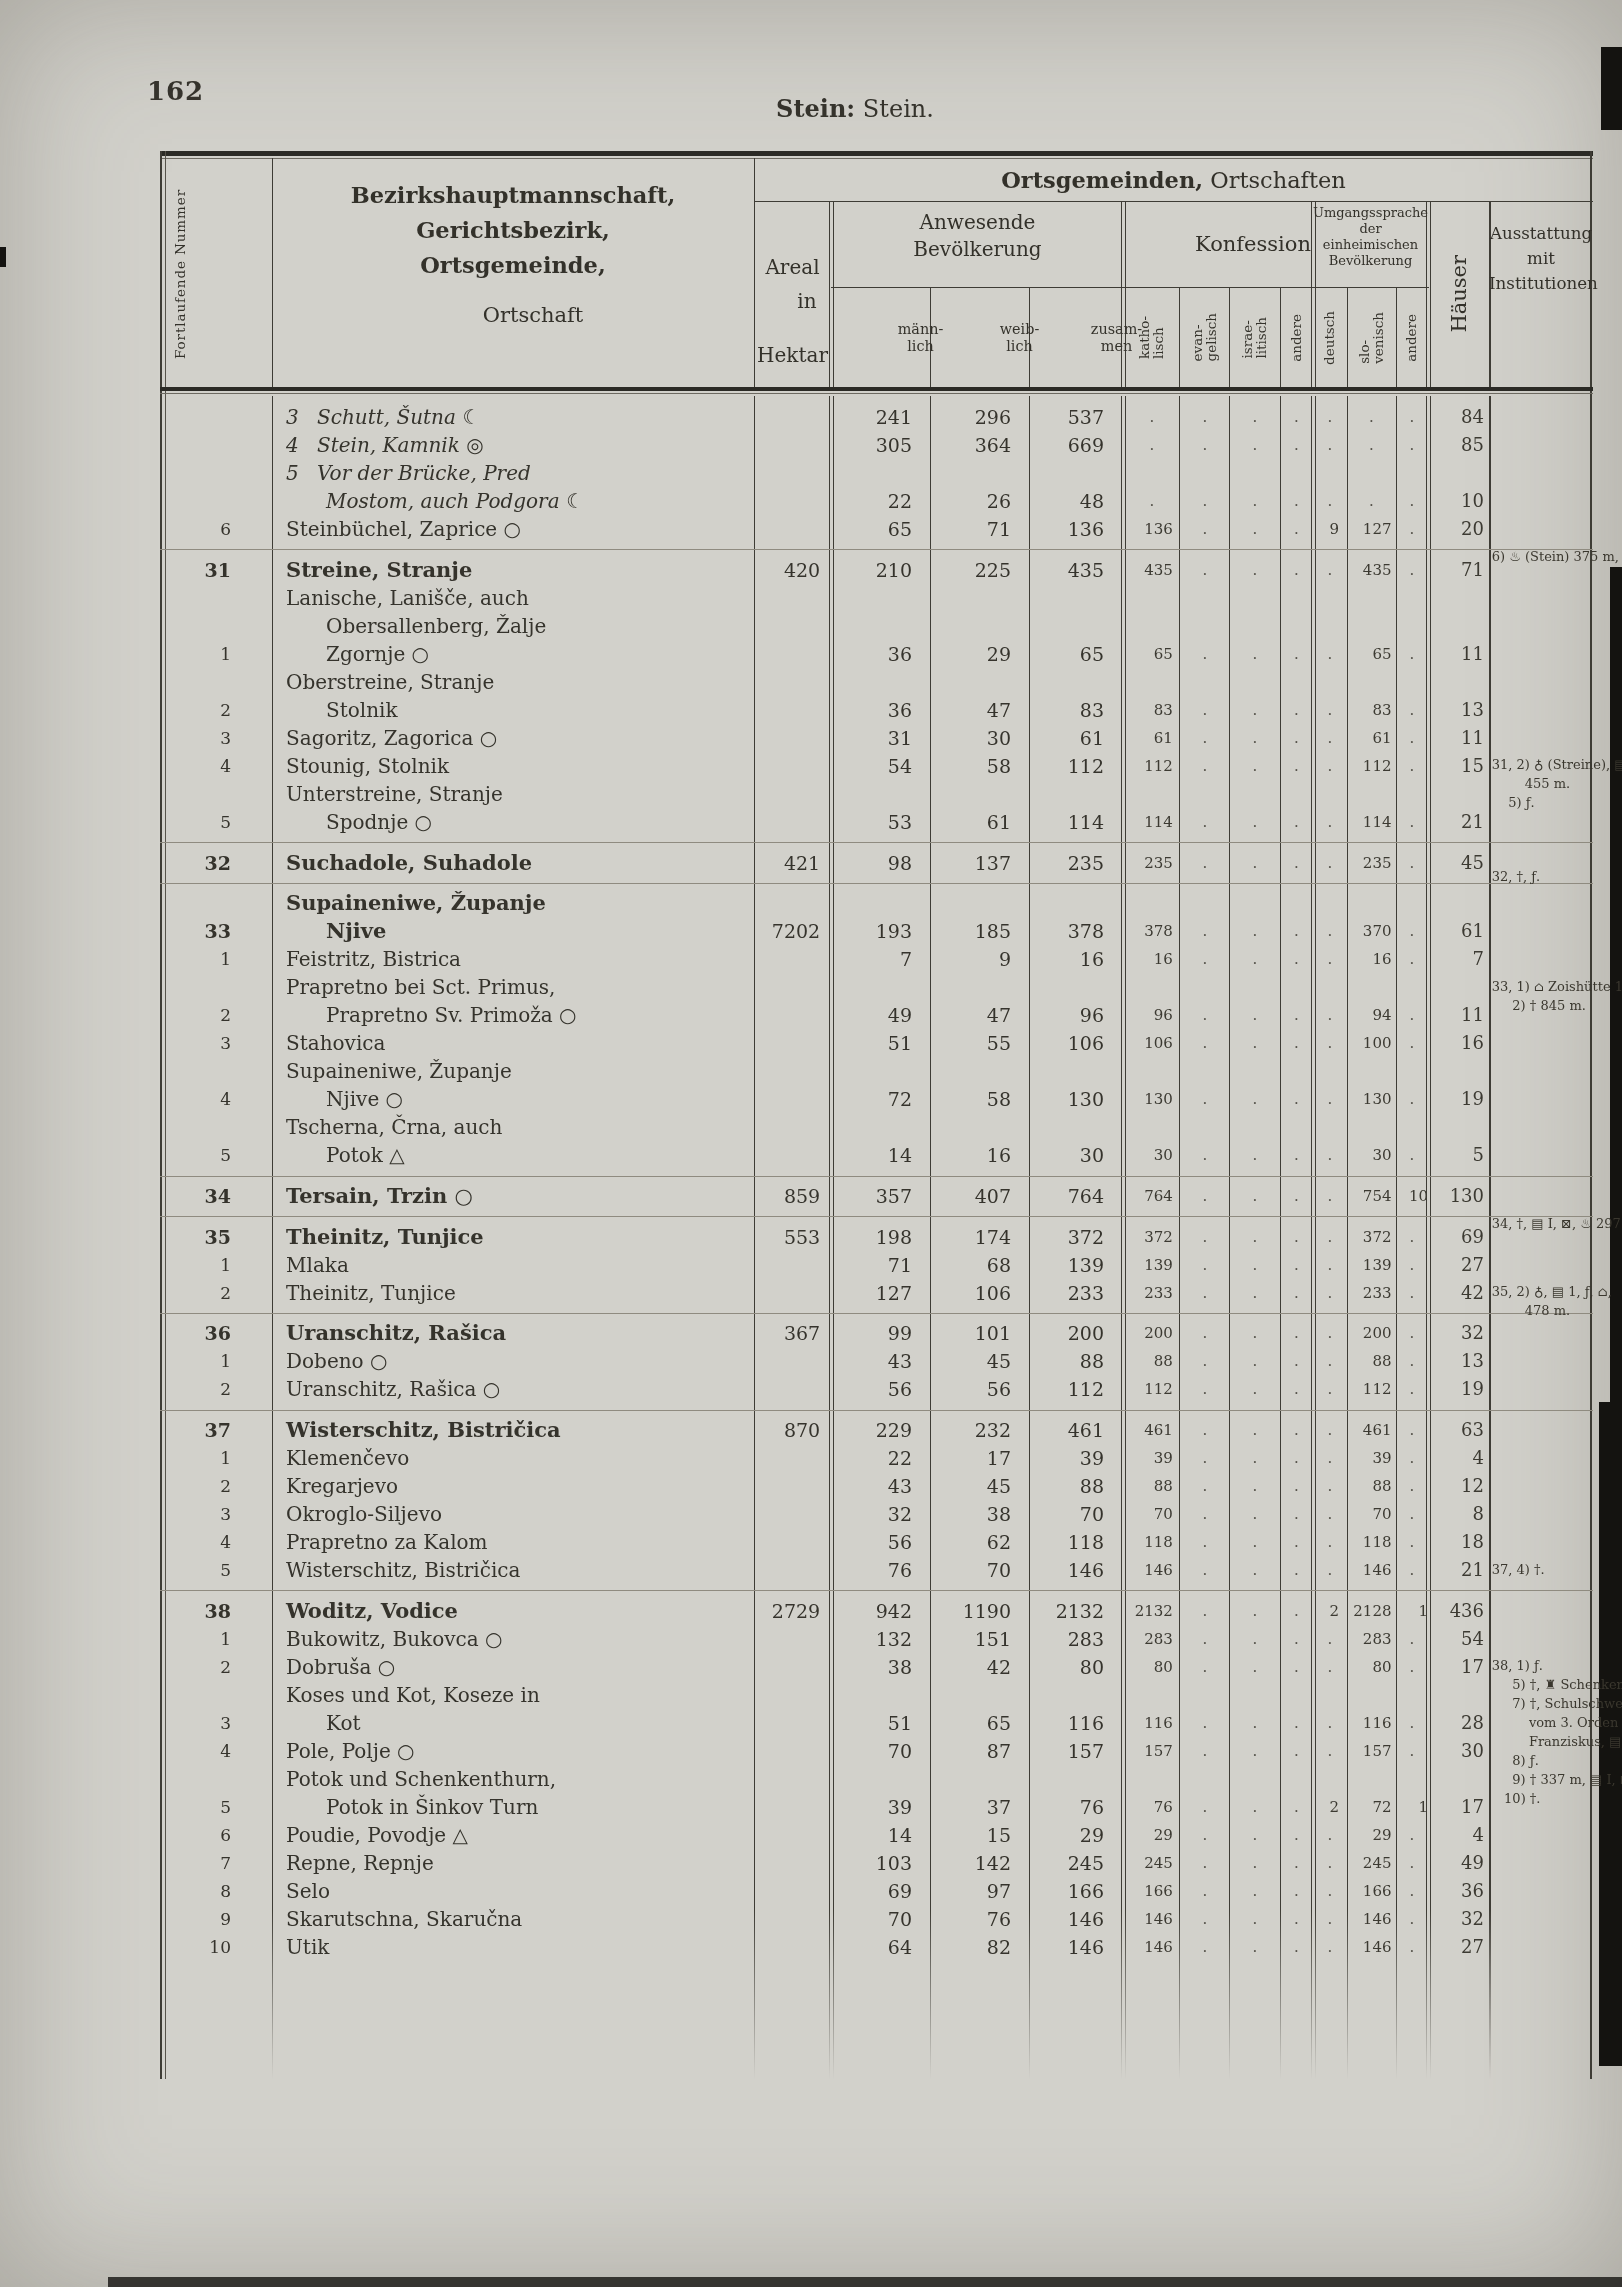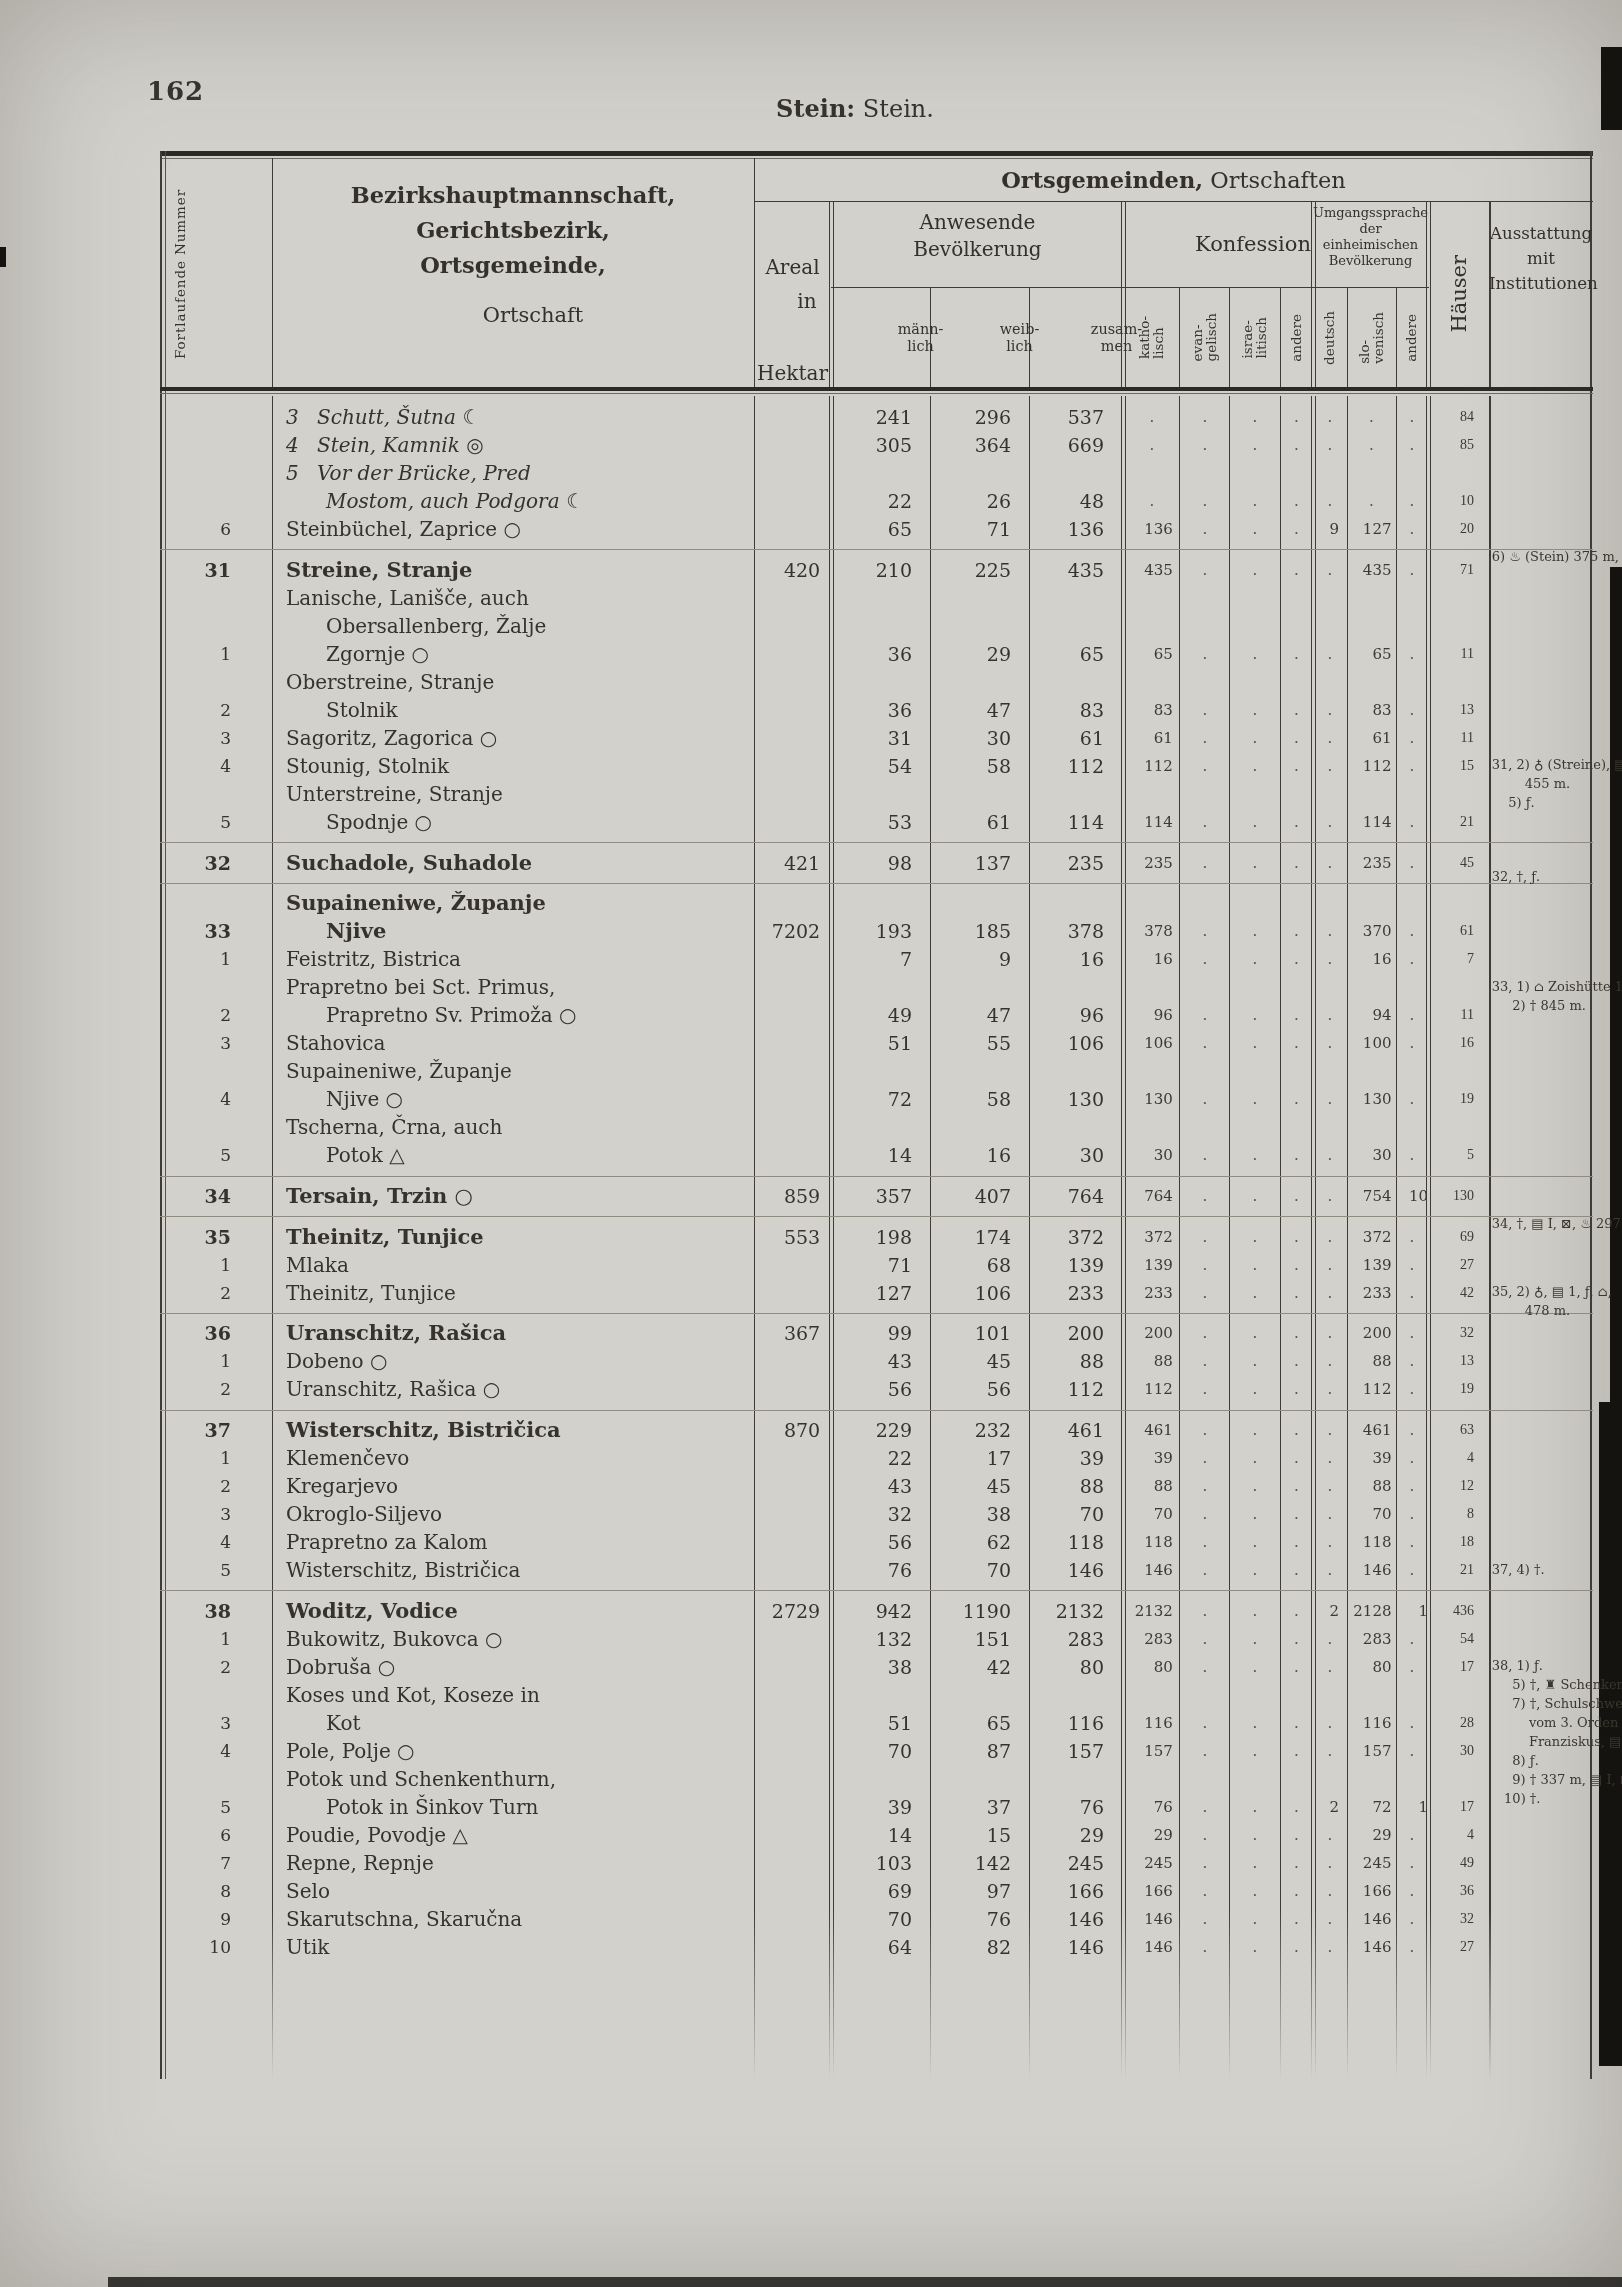--- a/index.html
+++ b/index.html
@@ -25,21 +25,21 @@
   #band{left:594px;top:9px;width:839px;height:41px;line-height:41px;font-size:22.5px;}
   #band .b{font-weight:bold;}
   #hname{left:112px;top:27px;width:482px;}
   #hname .l{font-size:22.5px;font-weight:bold;line-height:35px;}
   #hname .s{font-size:21px;margin-top:20px;margin-left:40px;}
   #hnum{left:3.6px;top:14.4px;width:32px;height:218px;display:flex;align-items:center;justify-content:center;}
   .vert{writing-mode:vertical-rl;transform:rotate(180deg);white-space:pre-line;}
   #hnum .vert{font-size:13.5px;letter-spacing:0.9px;}
   #hareal{left:594px;top:50px;width:77px;font-size:20px;}
   #hareal div{line-height:21.6px;}
-  #hareal .a1{margin-top:56px;} #hareal .a2{margin-top:12.6px;margin-left:29px;} #hareal .a3{margin-top:50px;}
+  #hareal .a1{margin-top:56px;} #hareal .a2{margin-top:12.6px;margin-left:29px;} #hareal .a3{margin-top:32px;}
   #hpop{left:671px;top:58px;width:293px;font-size:20px;line-height:27px;}
   #hkonf{left:998px;top:50px;width:190px;height:85px;display:flex;align-items:center;justify-content:center;font-size:21px;}
   #hspr{left:1153px;top:54px;width:115px;font-size:13px;line-height:16px;}
   #hinst{left:1329px;top:50px;width:104px;font-size:16.7px;line-height:25px;padding-top:20px;}
   .subv{position:absolute;top:138px;height:97px;display:flex;align-items:center;justify-content:center;}
   .subv .vert{font-size:13.5px;line-height:13.5px;}
   .subt{position:absolute;top:140px;height:94px;display:flex;align-items:center;justify-content:center;text-align:center;font-size:14.4px;line-height:17px;white-space:pre-line;margin-left:40px;}
   #hhaus{left:1268px;top:50px;width:61px;height:185px;display:flex;align-items:center;justify-content:center;}
   #hhaus .vert{font-size:21px;}
   
@@ -57,21 +57,21 @@
   .cell.name.it{font-style:italic;}
   .line.cont{padding-left:40px;}
   .subnum{display:inline-block;min-width:31px;}
   .cell.areal{padding-right:10.8px;}
   .cell.m,.cell.w{padding-right:18px;}
   .cell.z{padding-right:20px;}
   .small{font-size:15px;color:#3c3a32;}
   .cell.k{padding-right:7.2px;}
   .cell.s{padding-right:4.5px;}
   .cell.dcol{padding-right:8px;}
-  .cell.h{padding-right:15px;font-size:14px;font-family:Liberation Serif, serif;}
+  .cell.h{padding-right:5px;font-size:18px;}
   .cell.dot{text-align:center;padding:0;color:#55524a;}
   .cell.inst{position:relative;text-align:left;}
   .note{position:absolute;left:2.7px;z-index:6;white-space:pre;font-size:13px;line-height:19px;color:#3a372e;}
 </style>
 </head>
 <body>
 
 <div id="page">
 
   <div id="pagenum">162</div>

